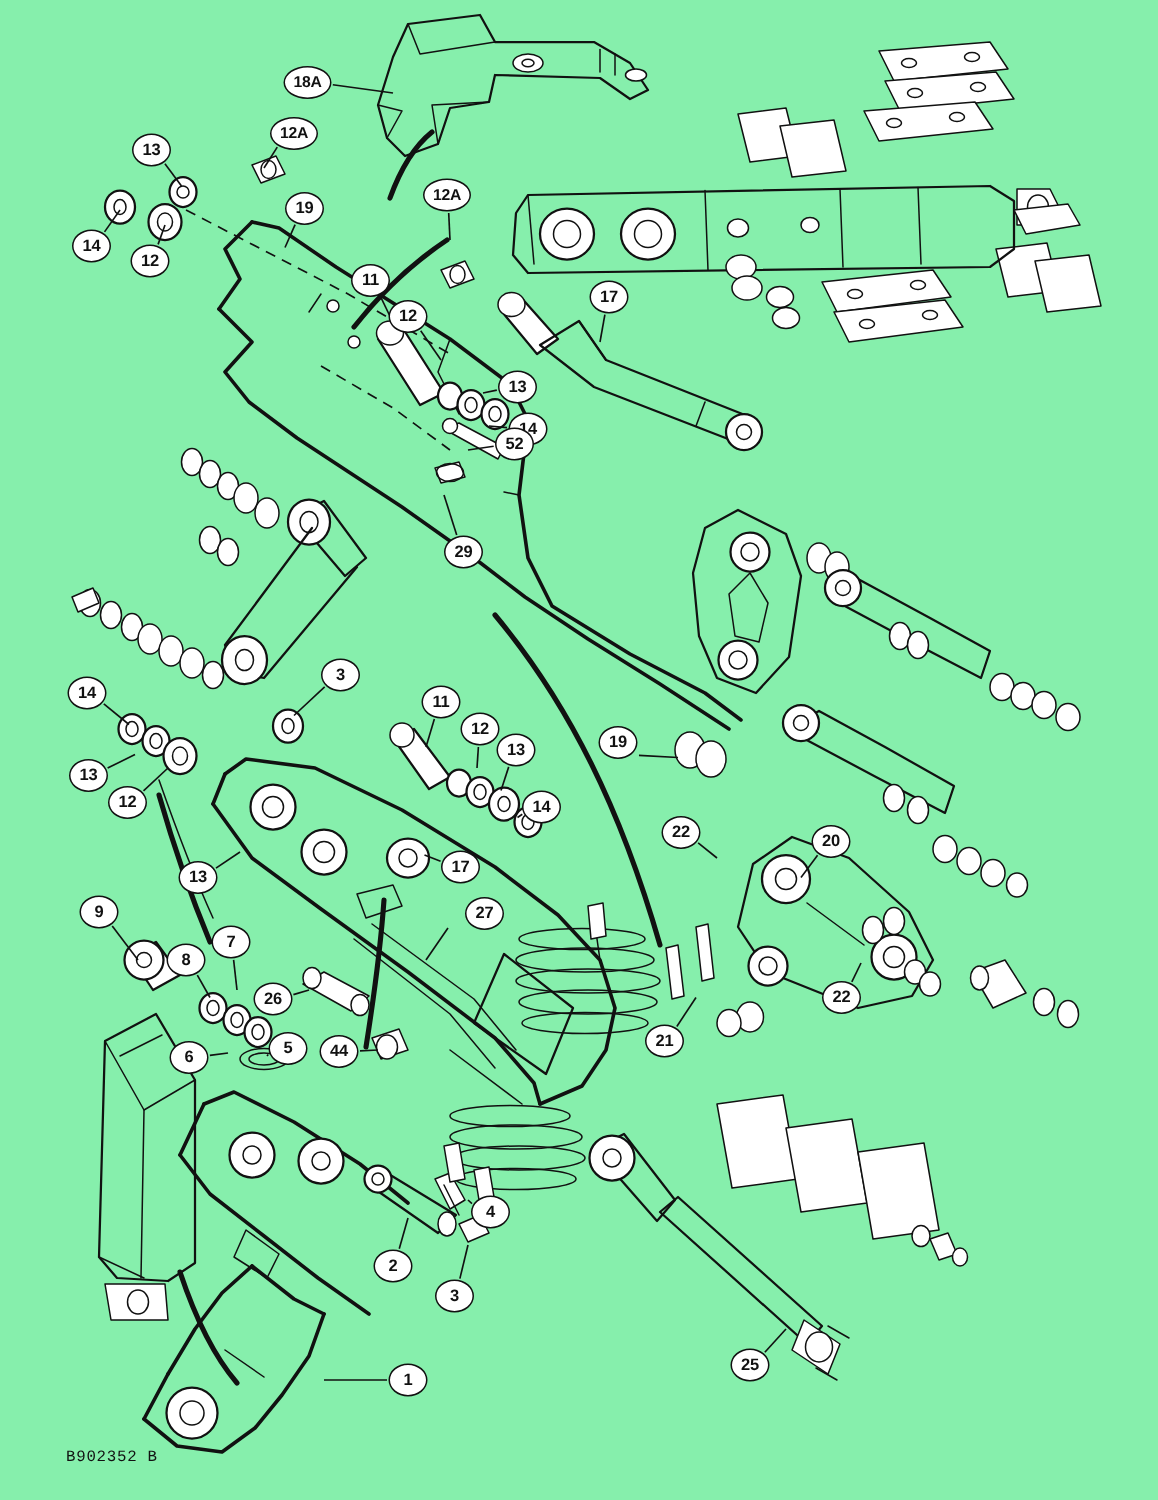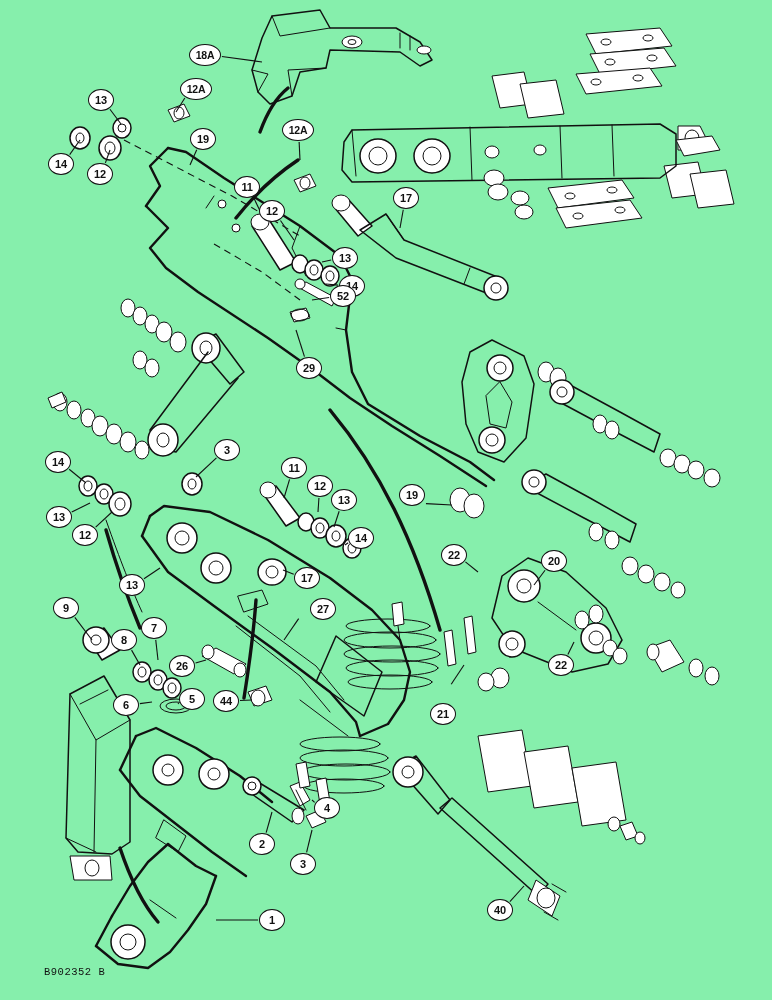--- a/index.html
+++ b/index.html
@@ -472,32 +472,32 @@
       <div class="callout c2" style="left: 72px; top: 524px;">12</div>
       <div class="callout c2" style="left: 281px; top: 457px;">11</div>
       <div class="callout c2" style="left: 307px; top: 475px;">12</div>
       <div class="callout c2" style="left: 331px; top: 489px;">13</div>
       <div class="callout c2" style="left: 348px; top: 527px;">14</div>
       <div class="callout c2" style="left: 294px; top: 567px;">17</div>
       <div class="callout c2" style="left: 399px; top: 484px;">19</div>
       <div class="callout c2" style="left: 441px; top: 544px;">22</div>
       <div class="callout c2" style="left: 541px; top: 550px;">20</div>
       <div class="callout c2" style="left: 548px; top: 654px;">22</div>
-      <div class="callout c2" style="left: 430px; top: 683px; margin-top: 20px;">21</div>
+      <div class="callout c2" style="left: 430px; top: 683px;">21</div>
       <div class="callout c2" style="left: 119px; top: 574px;">13</div>
       <div class="callout c2" style="left: 53px; top: 597px;">9</div>
       <div class="callout c2" style="left: 111px; top: 629px;">8</div>
       <div class="callout c2" style="left: 141px; top: 617px;">7</div>
       <div class="callout c2" style="left: 169px; top: 655px;">26</div>
       <div class="callout c2" style="left: 113px; top: 694px;">6</div>
       <div class="callout c2" style="left: 179px; top: 688px;">5</div>
       <div class="callout c2" style="left: 213px; top: 690px;">44</div>
       <div class="callout c2" style="left: 294px; top: 598px; margin-left: 16px;">27</div>
       <div class="callout c2" style="left: 249px; top: 833px;">2</div>
       <div class="callout c2" style="left: 290px; top: 853px;">3</div>
       <div class="callout c2" style="left: 314px; top: 797px;">4</div>
       <div class="callout c2" style="left: 259px; top: 909px;">1</div>
-      <div class="callout c2" style="left: 487px; top: 899px;">40</div>
+      <div class="callout c2" style="left: 487px; top: 899px;">25</div>
     </div>
 
   <div class="fignum">B902352 B</div>
 
 </div>
 
 </body></html>

